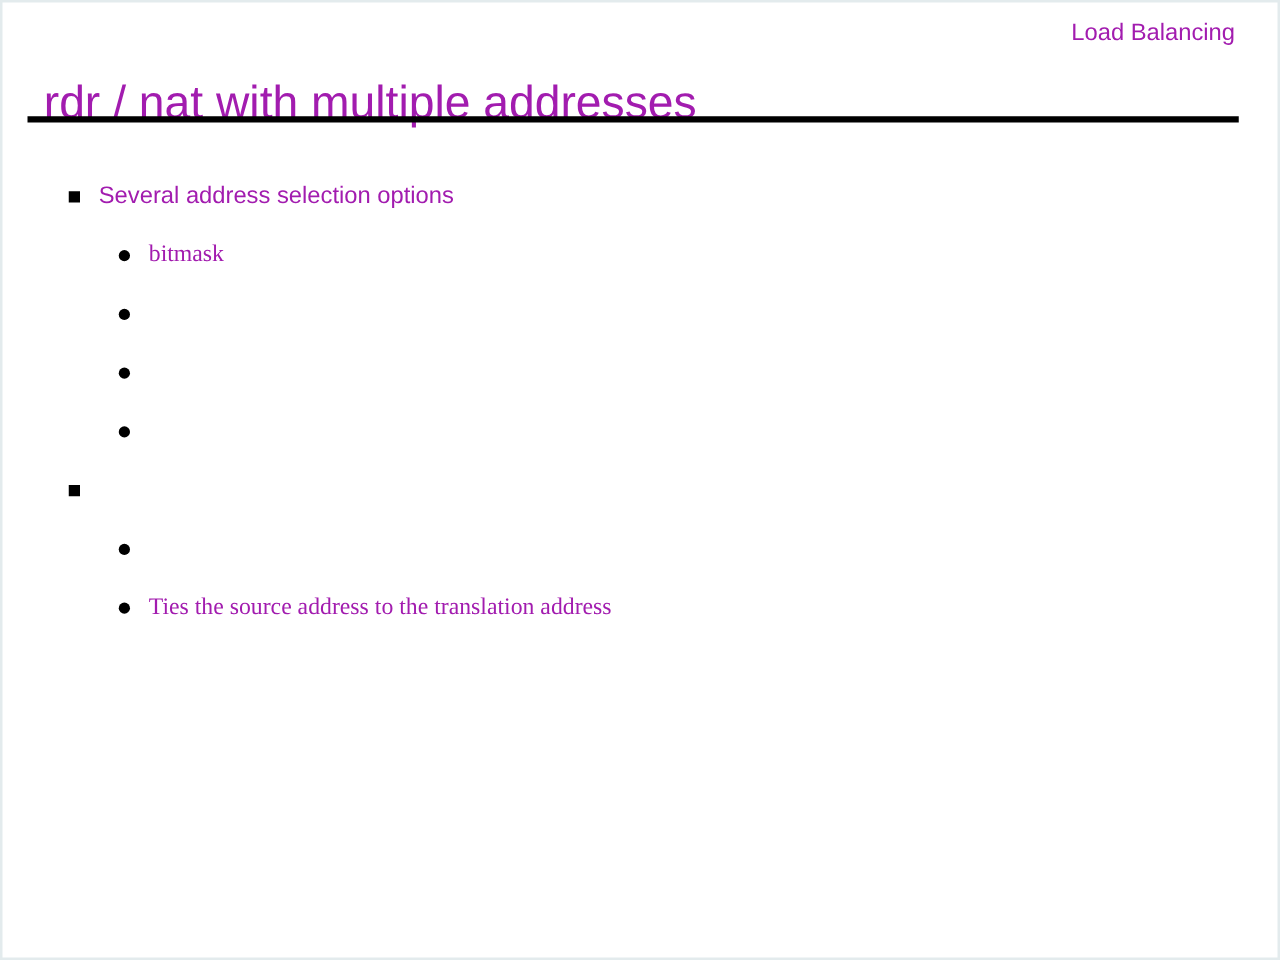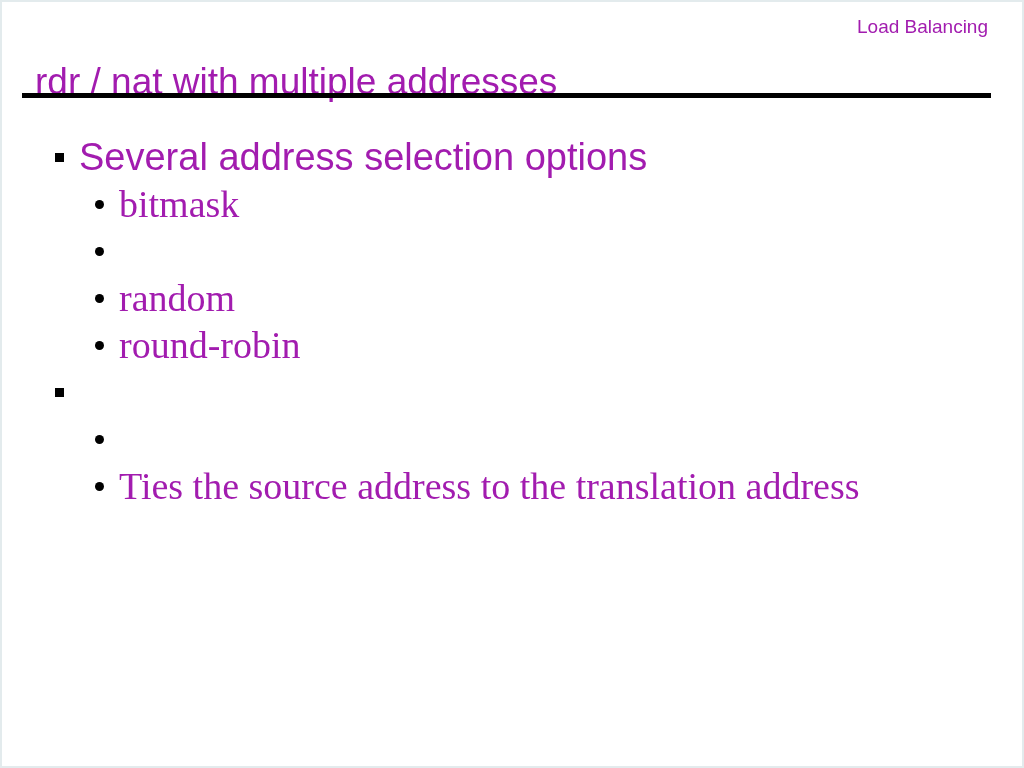--- a/index.html
+++ b/index.html
@@ -45,21 +45,21 @@
   .bullet-list {
     position: absolute;
     top: 132px;
     left: 0;
     width: 100%;
   }
   .bullet-row {
     display: flex;
     align-items: center;
     height: 47px;
-    font-size: 38px;
+    font-size: 19px;
     line-height: 1.2;
     white-space: nowrap;
   }
   .bullet-row.l1 { padding-left: 53px; }
   .bullet-row.l2 { padding-left: 93px; font-family: Liberation Serif, serif; }
   .marker {
     display: inline-block;
     flex: 0 0 auto;
   }
   .marker.square {
@@ -101,26 +101,24 @@
       <span class="marker dot"></span>
       <span class="bullet-text">bitmask</span>
     </div>
 
     <div class="bullet-row l2">
       <span class="marker dot"></span>
     </div>
 
     <div class="bullet-row l2">
       <span class="marker dot"></span>
-      <span class="bullet-text">random</span>
     </div>
 
     <div class="bullet-row l2">
       <span class="marker dot"></span>
-      <span class="bullet-text">round-robin</span>
     </div>
 
     <div class="bullet-row l1">
       <span class="marker square"></span>
     </div>
 
     <div class="bullet-row l2">
       <span class="marker dot"></span>
     </div>
 

